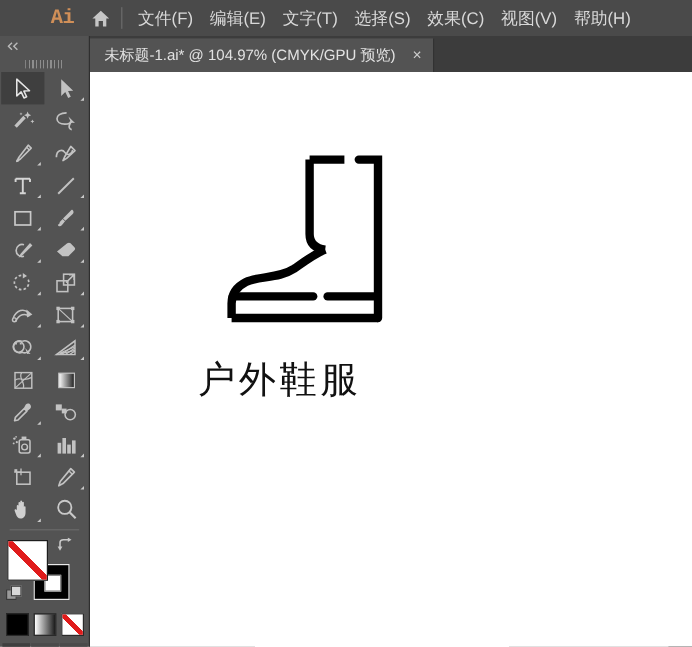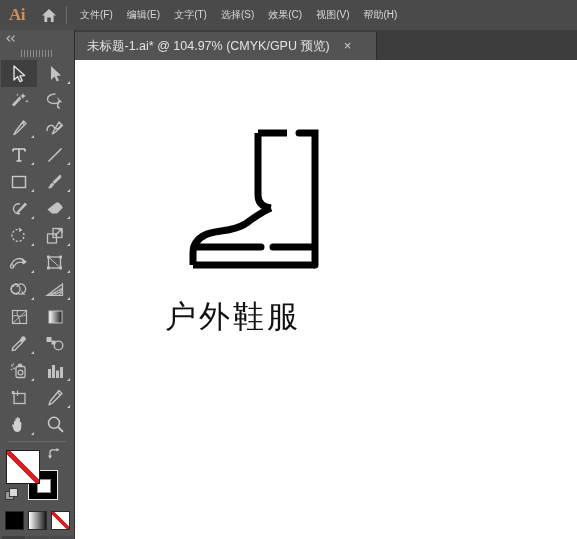--- a/index.html
+++ b/index.html
@@ -15,45 +15,46 @@
   #menubar {
     position: absolute; left: 0; top: 0; width: 577px; height: 30px;
     background: #4a4a4a;
     display: flex; align-items: center;
   }
   #ai-logo {
     width: 34px; height: 30px;
     display: flex; align-items: center; justify-content: center;
     color: #d08f58; font-size: 17px; font-weight: bold;
     letter-spacing: -0.5px;
-    font-family: Liberation Serif, serif;
+    font-family: Liberation Mono, monospace;
+    margin-left: 35px;
   }
   #home-btn {
     width: 30px; height: 30px;
     display: flex; align-items: center; justify-content: center;
   }
   #menu-divider {
     width: 1px; height: 18px; background: #6d6d6d; margin: 0 6px 0 2px;
   }
   .menu-item {
-    color: #d8d8d8; font-size: 10px;
+    color: #d8d8d8; font-size: 14px;
     padding: 4px 7px; white-space: nowrap;
     line-height: 14px;
   }
 
   
   #tabbar {
     position: absolute; left: 75px; top: 30px; width: 502px; height: 30px;
     background: #3c3c3c;
   }
   #doc-tab {
     position: absolute; left: 0; top: 2px; height: 28px;
     background: #535353;
     display: flex; align-items: center;
-    padding: 0 22px 0 12px;
+    padding: 0 7px 0 12px;
     border-right: 1px solid #2b2b2b;
   }
   #doc-tab-label {
     color: #e2e2e2; font-size: 12.5px; white-space: nowrap;
   }
   #tab-close {
     margin-left: 12px; color: #cfcfcf; font-size: 13px;
     width: 12px; height: 12px; line-height: 11px; text-align: center;
   }
 

